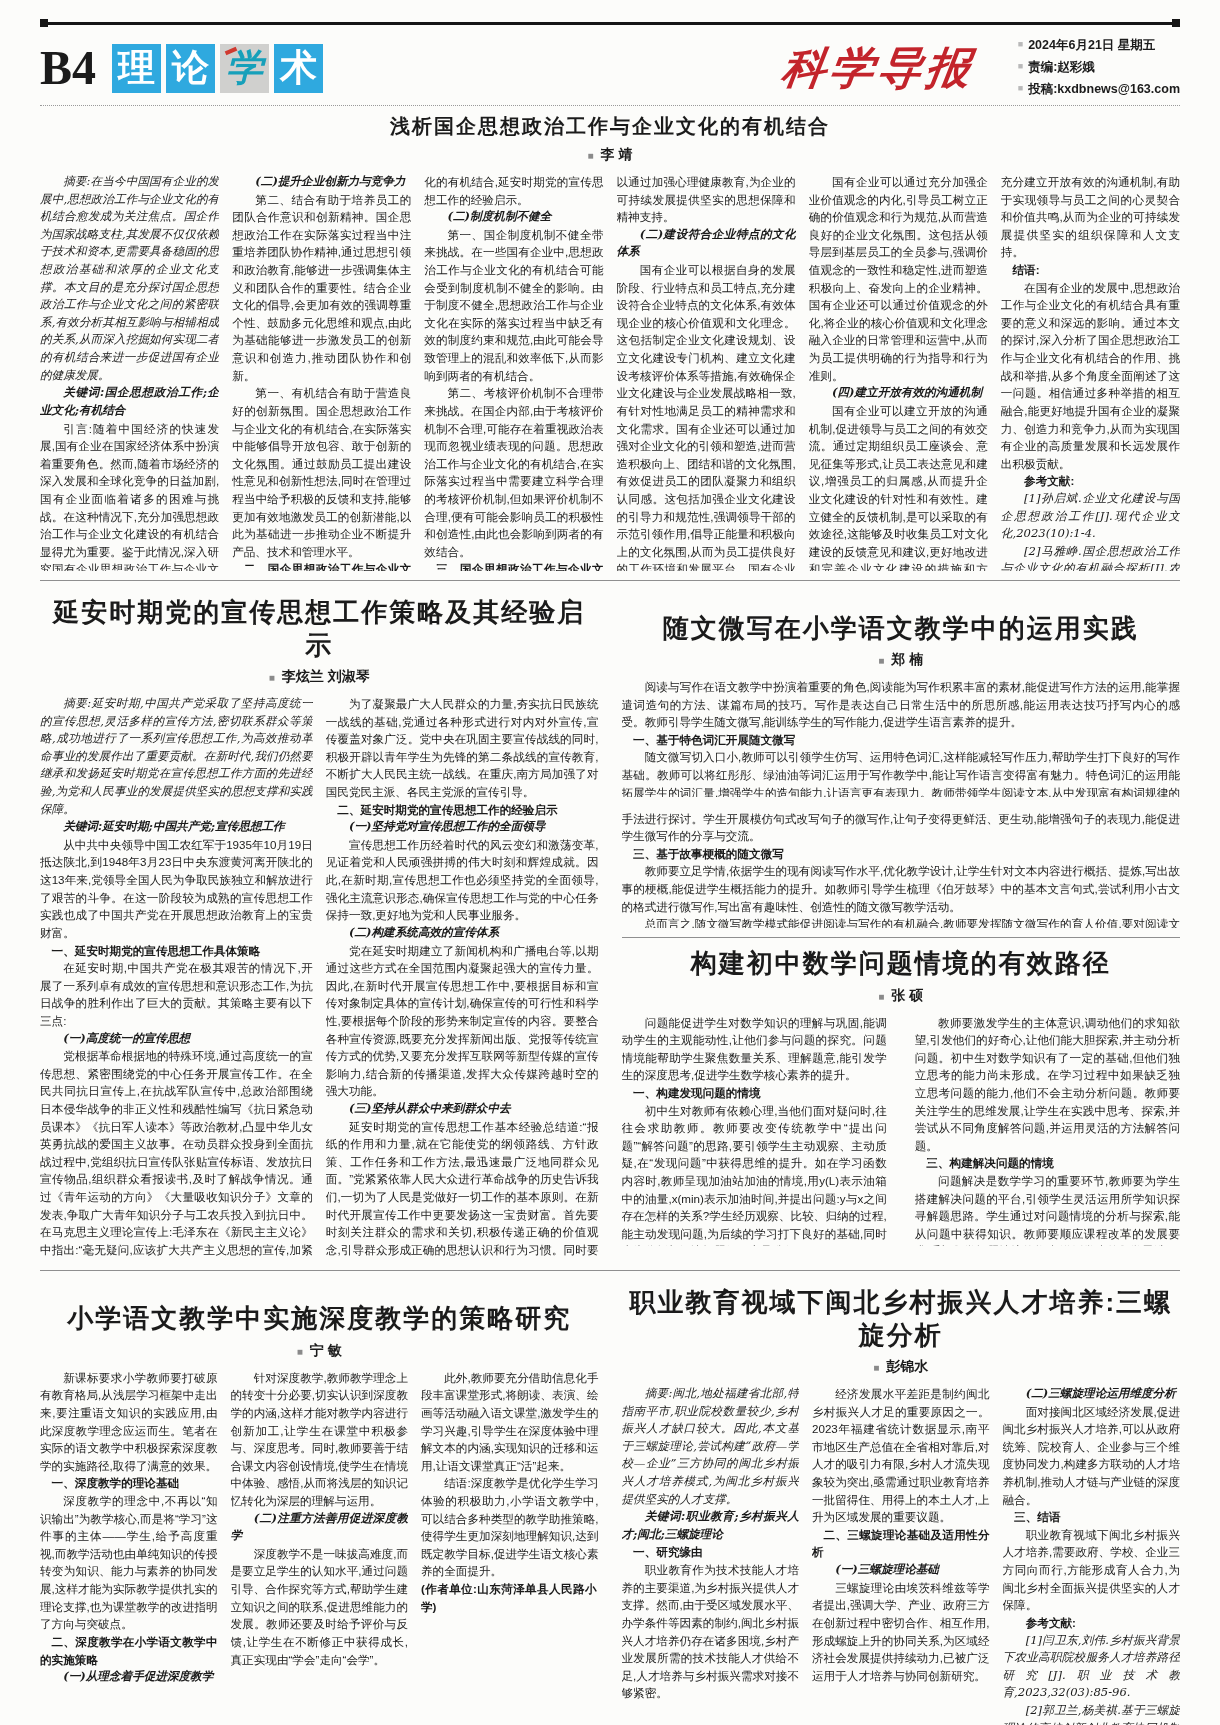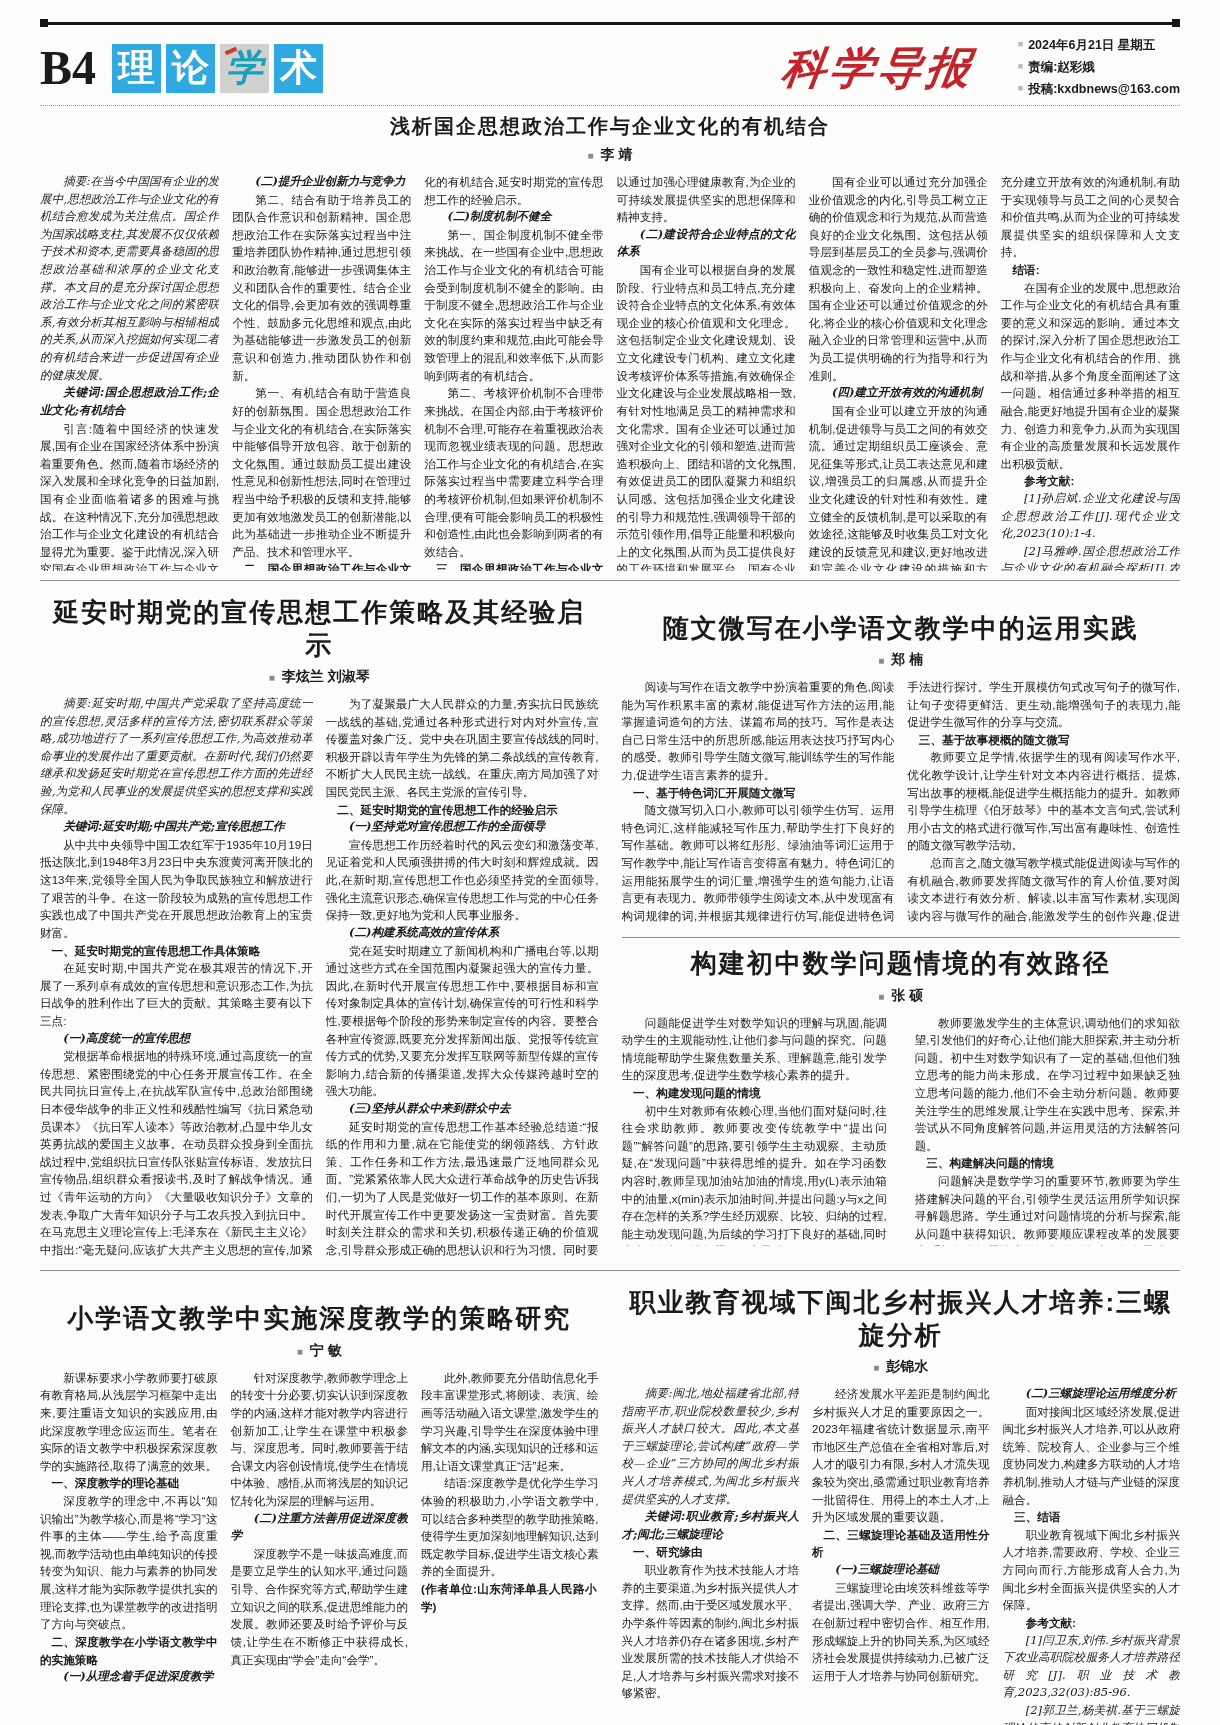--- a/index.html
+++ b/index.html
@@ -35,21 +35,21 @@
   .b-kw,.b-fund{font-weight:700;}
   .b-h1{font-weight:900;text-indent:1em;margin:2px 0;font-style:normal;}
   .b-h2{font-weight:700;margin:1px 0;}
   .b-refh{font-weight:900;}
   .b-af{text-align:right;font-weight:700;text-indent:0;padding-right:2px;}
   .band{display:flex;align-items:center;}
   .half{flex:1 1 0;min-width:0;}
   .vr{width:1px;background:#c4c4c0;margin:0 11px;}
   .h-top .cols{height:398px;}
   .h-yanan .cols{height:566px;}
-  .h-suiwen .cols{height:250px;}
+  .h-suiwen .cols{height:250px;flex-direction:column;}
   .h-shuxue .cols{height:232px;gap:28px;}
   .h-bottom .cols{height:362px;}
 </style>
 </head>
 <body>
 
 <div class="page">
 
   <div class="topline"></div>
 

